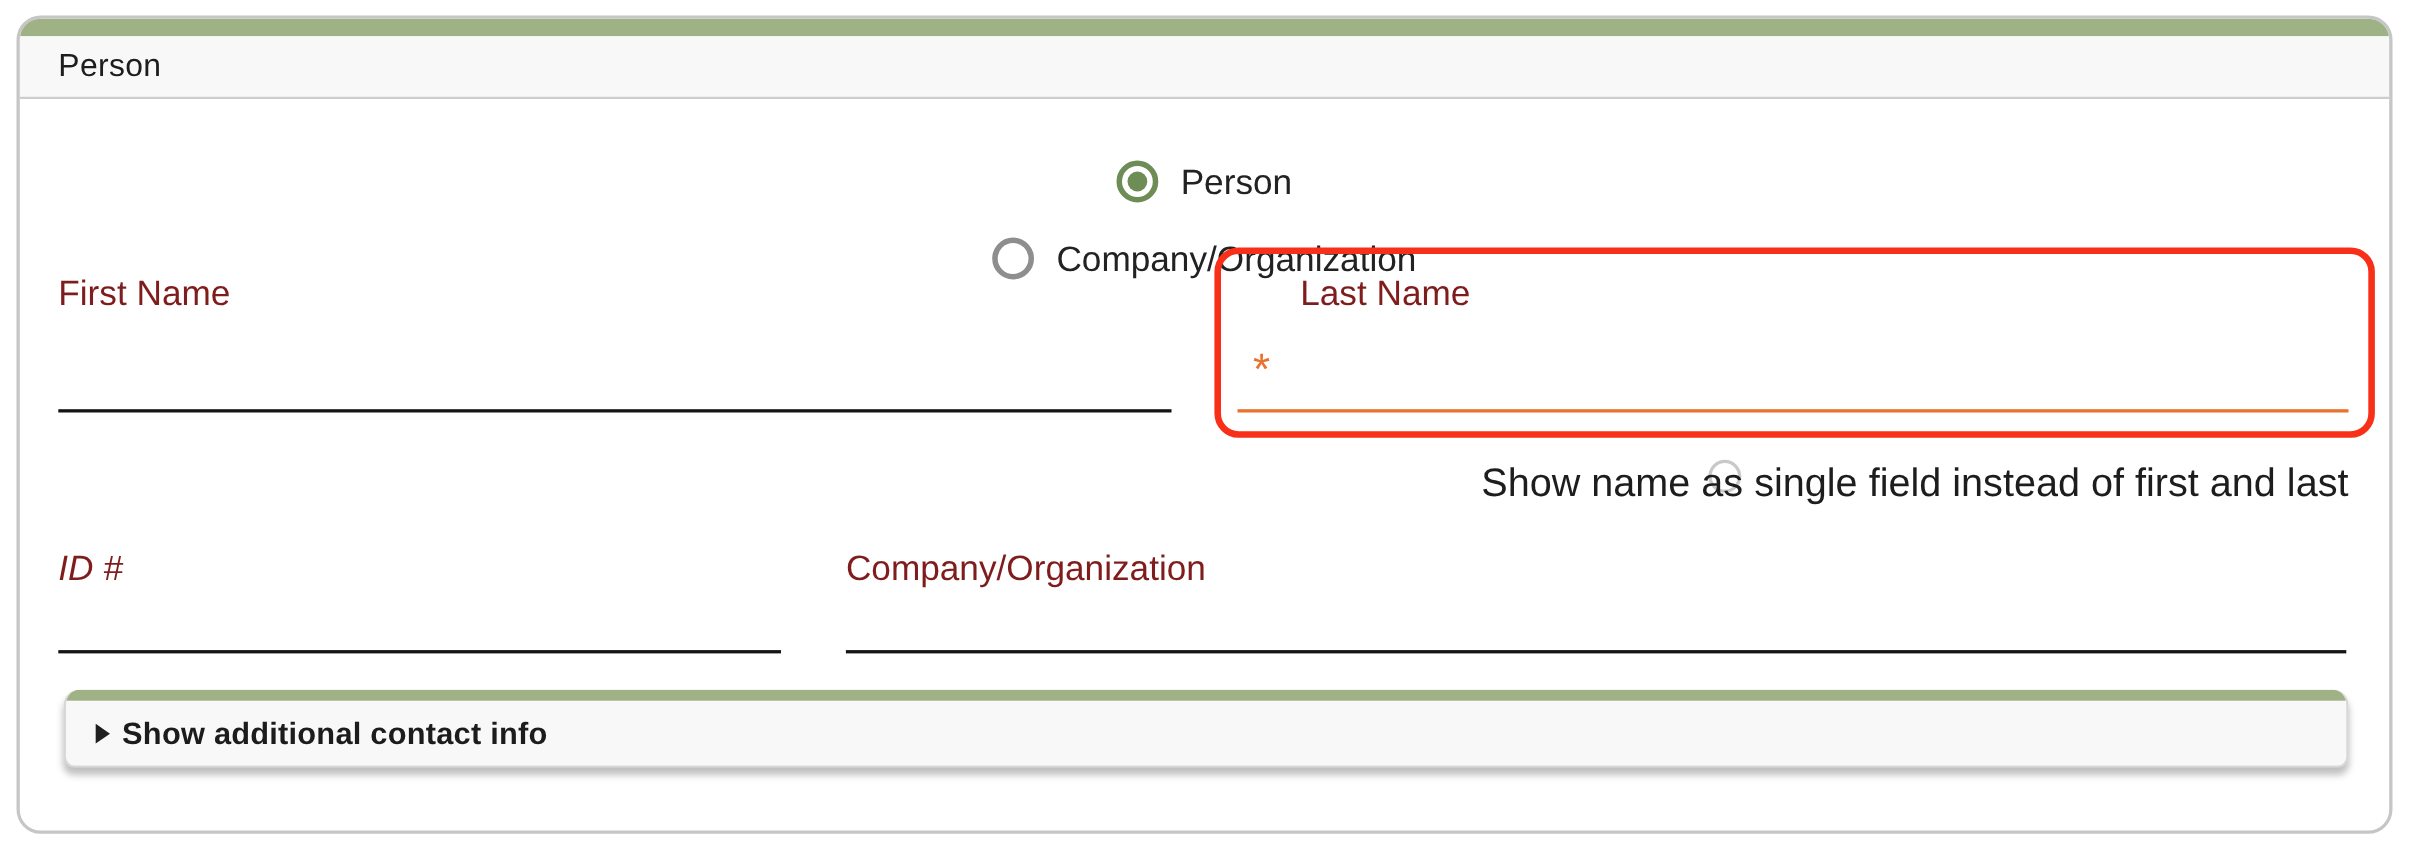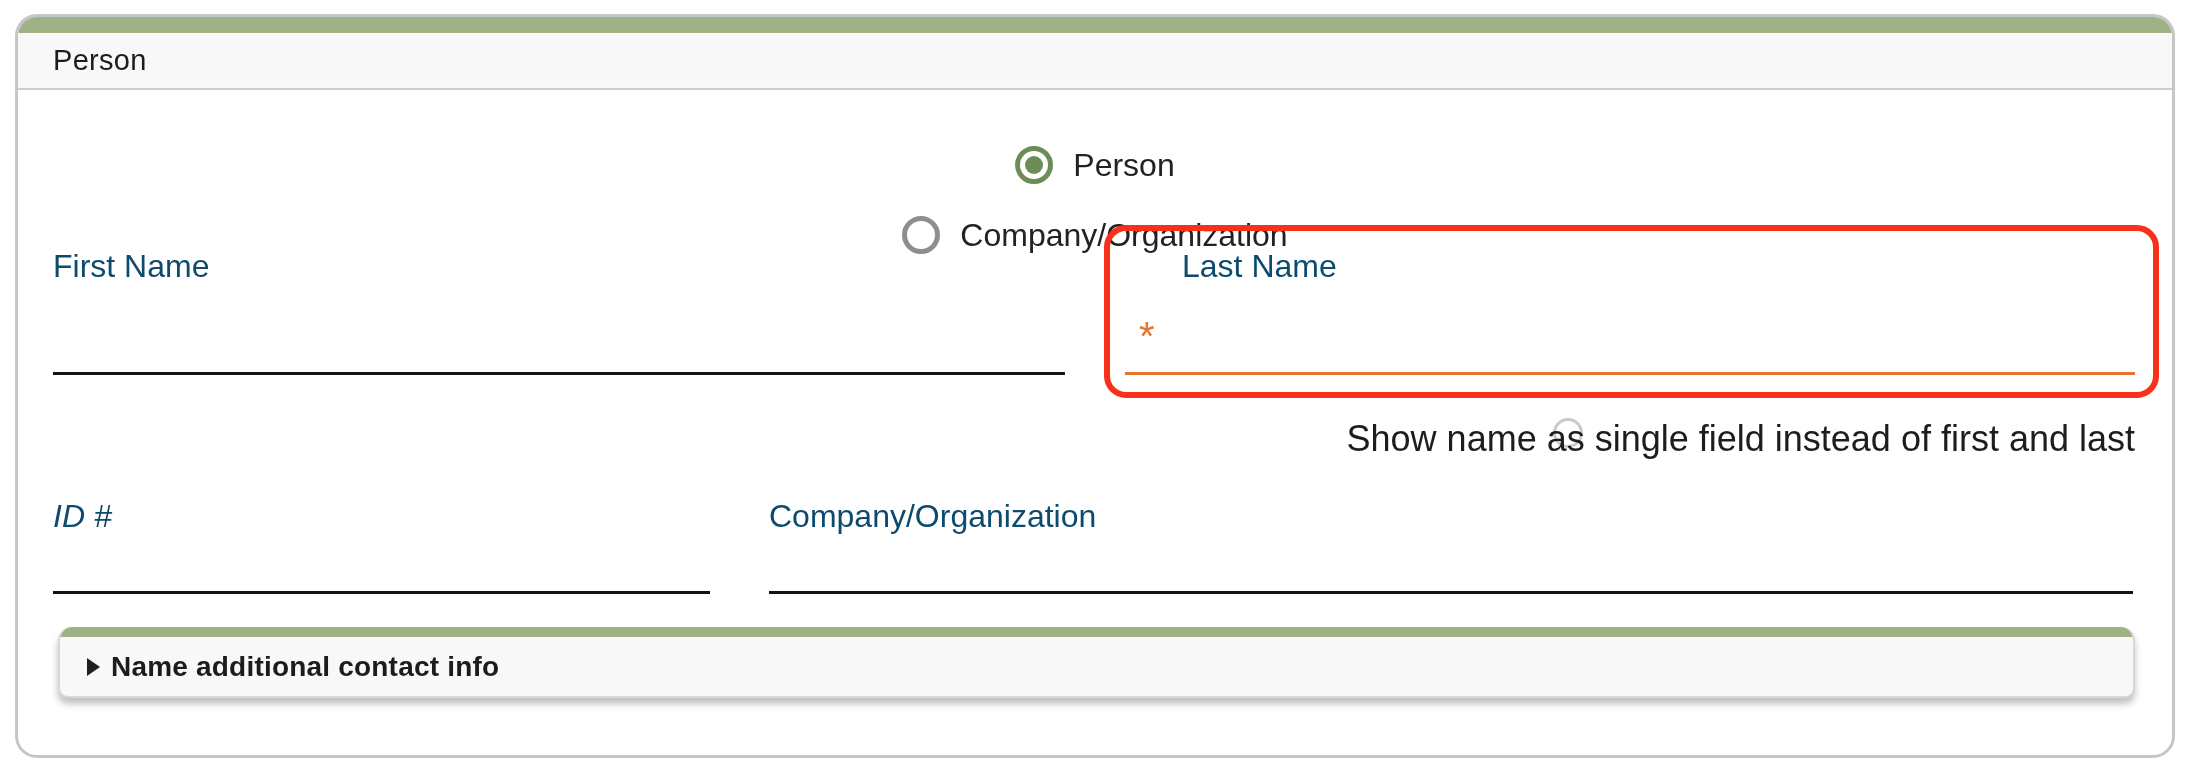--- a/index.html
+++ b/index.html
@@ -71,21 +71,21 @@
     width: 18px; height: 18px;
     border-radius: 50%;
     background: #6e8c55;
   }
   .radio-label { font-size: 32px; color: #222222; }
 
   
   .field-label {
     position: absolute;
     font-size: 32px;
-    color: #0c4a6e;
+    color: #7f1d1d;
     white-space: nowrap;
     text-align: right;
   }
   .field-input {
     position: absolute;
     height: 46px;
     background: transparent;
     border: none;
     outline: none;
     font-family: "Liberation Sans", sans-serif;
@@ -210,17 +210,17 @@
   <span class="field-label" style="left:53px; top:498px;font-style:italic;">ID #</span>
   <input class="field-input underline-black" style="left: 53px; top: 548px; width: 657px;" type="text" value="">
 
   <span class="field-label" style="left:769px; top:498px;">Company/Organization</span>
   <input class="field-input underline-black" style="left: 769px; top: 548px; width: 1364px;" type="text" value="">
 
   <div class="collapse-bar">
     <div class="collapse-green-top"></div>
     <div class="collapse-content">
       <span class="triangle-right"></span>
-      <span class="collapse-label">Name additional contact info</span>
+      <span class="collapse-label">Show additional contact info</span>
     </div>
   </div>
 
 </div>
 
 </body></html>

